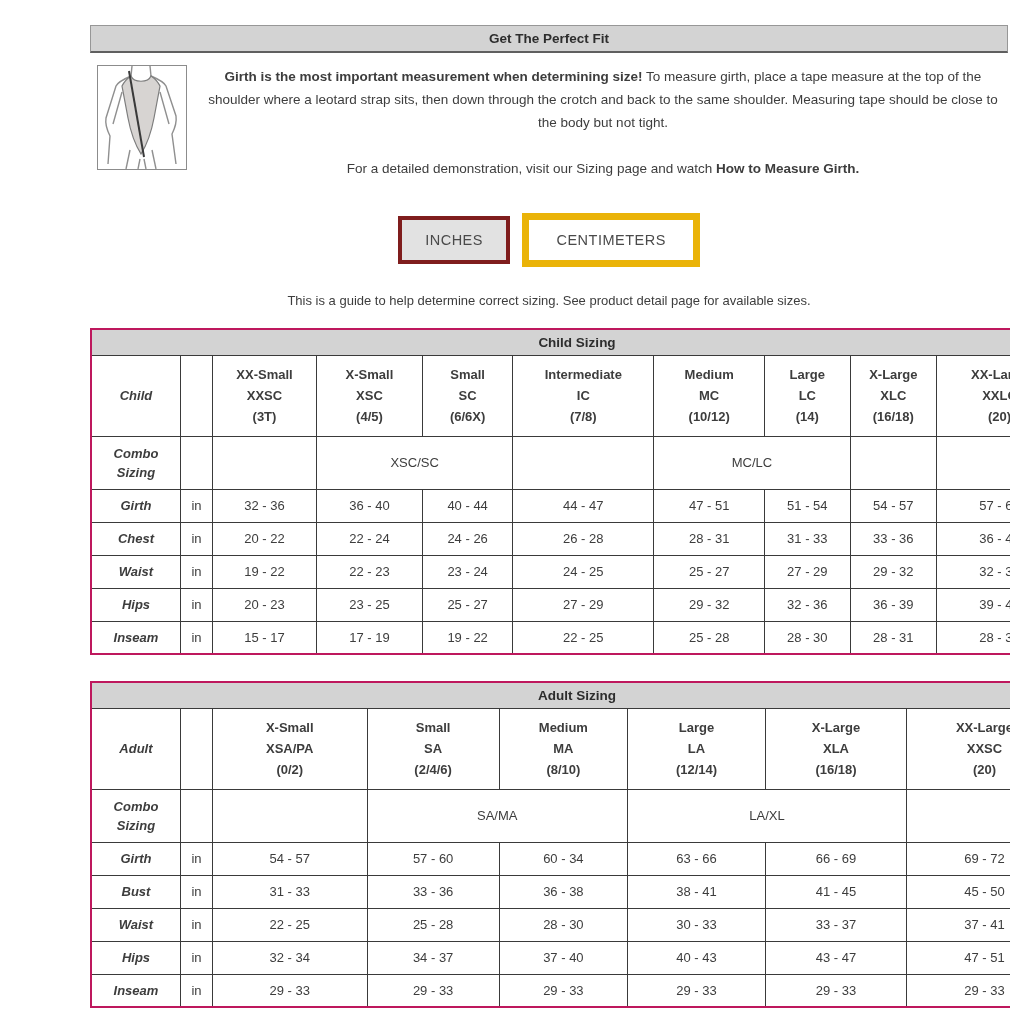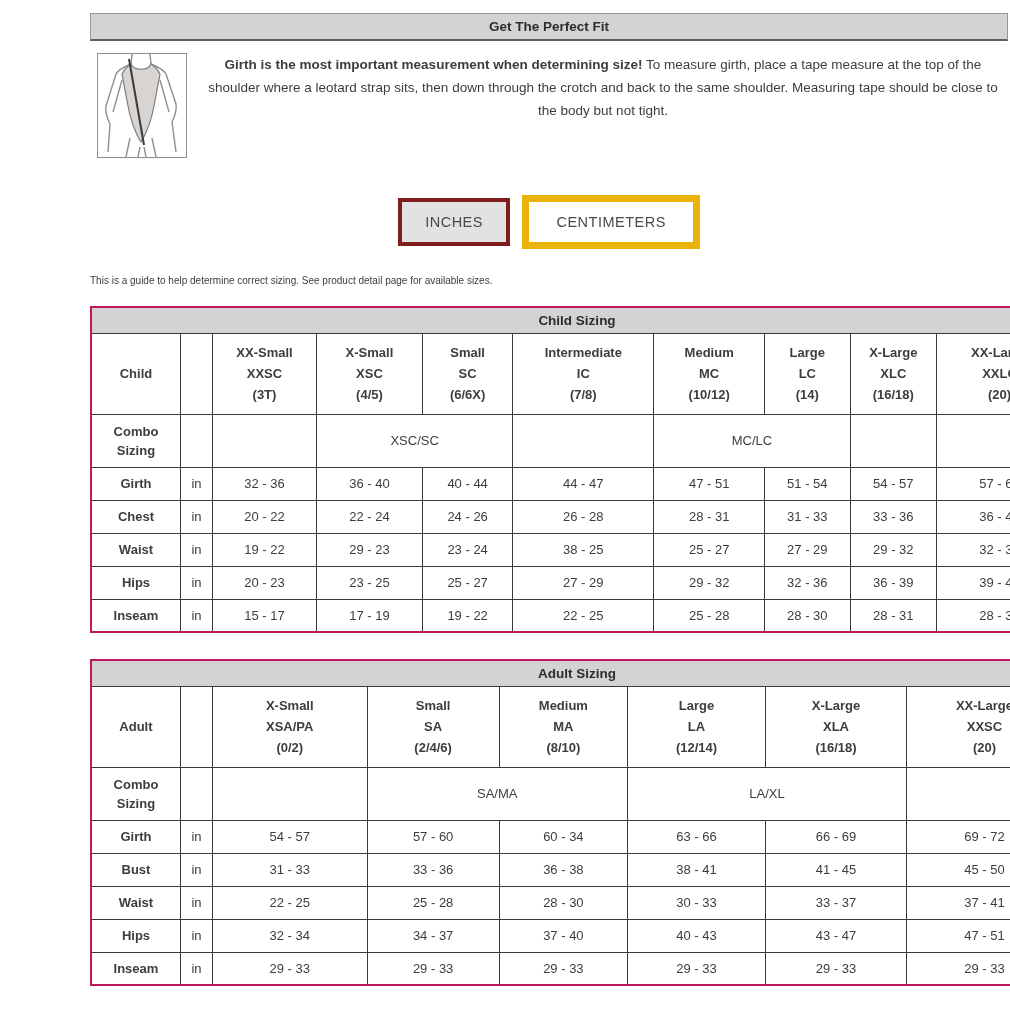--- a/index.html
+++ b/index.html
@@ -2,21 +2,21 @@
 <html><head>
 <meta charset="utf-8">
 <style>
   * { box-sizing: border-box; }
   html, body { margin: 0; padding: 0; background: #ffffff; }
   body {
     width: 1010px; height: 1010px; overflow: hidden;
     font-family: "Liberation Sans", sans-serif;
     color: #3d3d3d;
   }
-  .content { margin: 13px 2px 0 42px; width: 966px; padding-left: 48px; }
+  .content { margin: 25px 2px 0 42px; width: 966px; padding-left: 48px; }
 
   .top-bar {
     height: 28px; background: #d3d3d3;
     border: 1px solid #979797; border-bottom: 2px solid #5f5f5f;
     text-align: center; line-height: 25px;
     font-weight: bold; font-size: 13.5px; color: #2d2d2d;
   }
 
   .intro { margin-top: 12px; }
   .figure-box {
@@ -31,37 +31,37 @@
 
   .unit-toggle { margin-top: 37px; text-align: center; }
   .unit-btn {
     display: inline-block; vertical-align: middle;
     font-family: inherit; font-size: 14.5px; color: #4a4a4a;
     letter-spacing: 0.5px; cursor: pointer;
   }
   .unit-btn.active { background: #e2e2e2; border: 4px solid #7f1d1d; padding: 12px 23px; margin-right: 8px; }
   .unit-btn.inactive { background: #ffffff; border: 7px solid #eab308; padding: 12px 27px; }
 
-  .guide-note { margin: 26px 0 0 0; text-align: left; font-size: 10px; }
+  .guide-note { margin: 26px 0 0 0; text-align: center; font-size: 13px; }
 
   .size-table {
     border-collapse: collapse; table-layout: fixed;
     width: 974px; border: 2px solid #be185d; margin-top: 20px;
   }
   .size-table td {
     border: 1px solid #3a3a3a; text-align: center; vertical-align: middle;
     font-size: 13px; padding: 0; overflow: hidden; color: #3d3d3d;
   }
   tr.title-row td {
     background: #d3d3d3; font-weight: bold; height: 26px;
     font-size: 13.5px; color: #2d2d2d;
   }
   tr.header-row td { height: 81px; }
   td.size-col-header div { font-weight: bold; line-height: 21px; }
-  td.row-label { font-weight: bold; }
+  td.row-label { font-weight: bold; font-style: italic; }
   tr.combo-row td { height: 53px; }
   td.combo-label-cell { font-weight: bold; line-height: 19px; padding: 0 12px; }
   tr.data-row td { height: 33px; }
   #adult-table-mount .size-table { margin-top: 26px; }
 </style>
 </head>
 <body>
 
 <div class="content">
 
@@ -85,20 +85,23 @@
           <path d="M46,93 L48,103"></path>
         </g>
         <path d="M33,10 C30,12 26,16 24,20 L30,52 C33,68 38,80 43,88 C48,80 53,68 56,52 L62,20 C60,16 56,12 53,10 C50,17 36,17 33,10 Z" fill="#d7d4d2" stroke="#7d7d7d" stroke-width="1.2"></path>
         <line x1="31" y1="5" x2="46" y2="91" stroke="#3a3a3a" stroke-width="2"></line>
       </svg>
     </div>
     <div class="intro-right">
       <p class="intro-text">
         <b>Girth is the most important measurement when determining size!</b><span> To measure girth, place a tape measure at the top of the shoulder where a leotard strap sits, then down through the crotch and back to the same shoulder. Measuring tape should be close to the body but not tight.</span>
       </p>
+      <p class="demo-line">
+        <span>For a detailed demonstration, visit our Sizing page and watch </span><b>How to Measure Girth.</b>
+      </p>
     </div>
     <div class="clear"></div>
   </div>
 
   <div class="unit-toggle">
     <button class="unit-btn active">INCHES</button>
     <button class="unit-btn inactive">CENTIMETERS</button>
   </div>
 
   <p class="guide-note">This is a guide to help determine correct sizing. See product detail page for available sizes.</p>
@@ -196,23 +199,23 @@
             <td class="value-cell">26 - 28</td>
             <td class="value-cell">28 - 31</td>
             <td class="value-cell">31 - 33</td>
             <td class="value-cell">33 - 36</td>
             <td class="value-cell">36 - 40</td>
           </tr>
           <tr class="data-row">
             <td class="row-label">Waist</td>
             <td class="unit-cell">in</td>
             <td class="value-cell">19 - 22</td>
-            <td class="value-cell">29 - 23</td>
+            <td class="value-cell">22 - 23</td>
             <td class="value-cell">23 - 24</td>
-            <td class="value-cell">38 - 25</td>
+            <td class="value-cell">24 - 25</td>
             <td class="value-cell">25 - 27</td>
             <td class="value-cell">27 - 29</td>
             <td class="value-cell">29 - 32</td>
             <td class="value-cell">32 - 35</td>
           </tr>
           <tr class="data-row">
             <td class="row-label">Hips</td>
             <td class="unit-cell">in</td>
             <td class="value-cell">20 - 23</td>
             <td class="value-cell">23 - 25</td>

